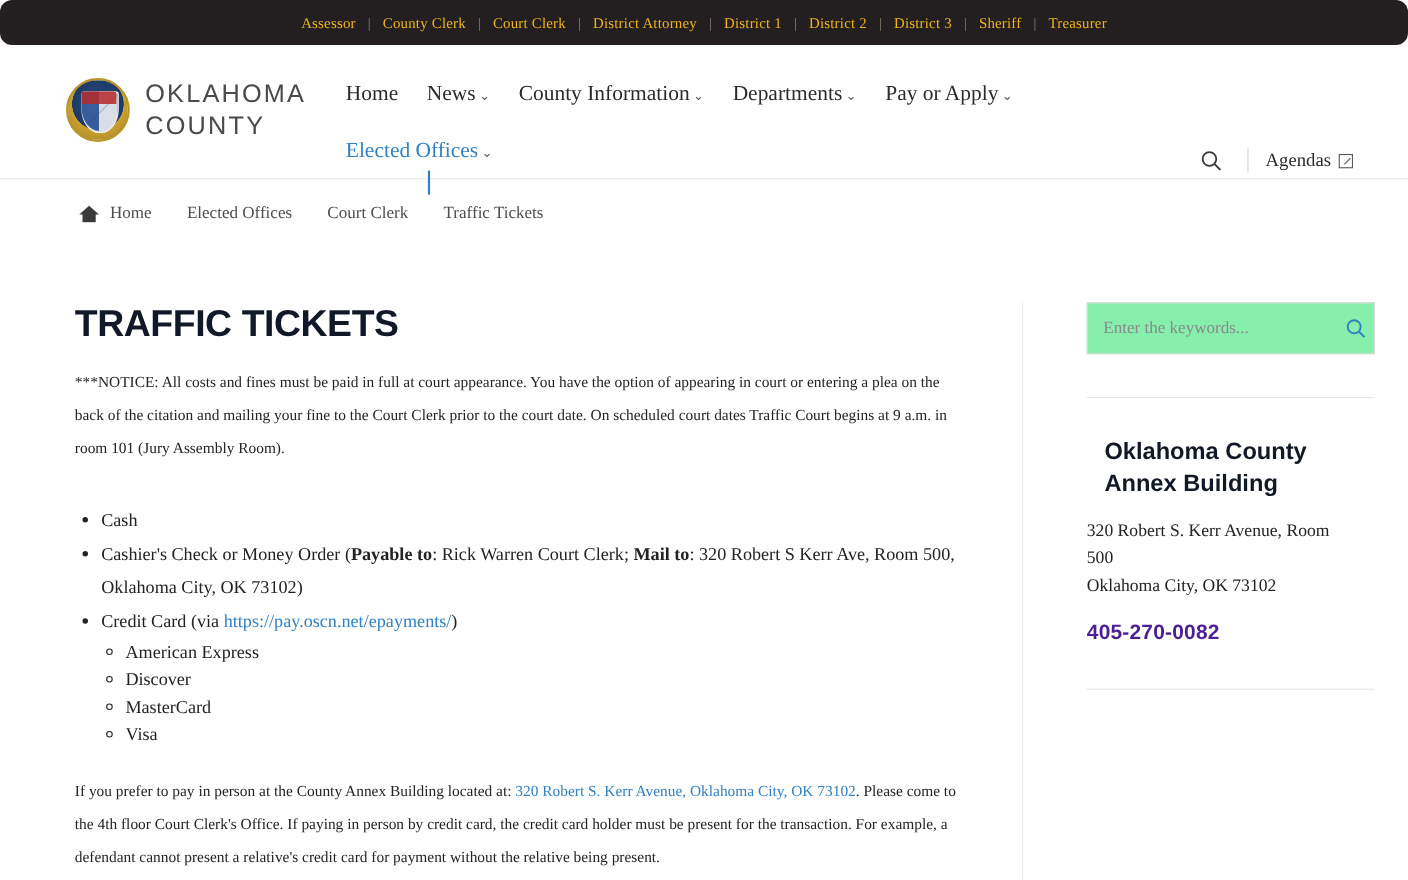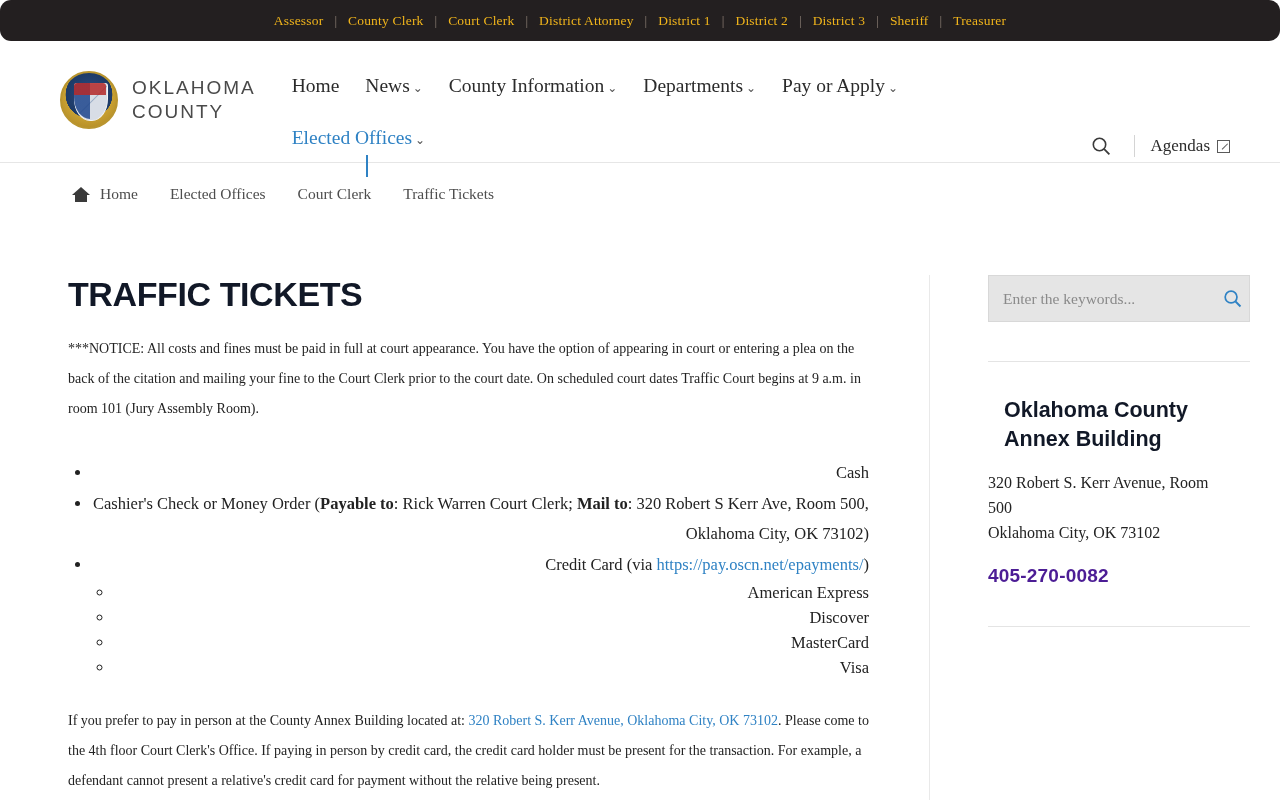--- a/index.html
+++ b/index.html
@@ -81,21 +81,21 @@
     position:absolute;
     left: 12px; top: 10px;
     width: 32px; height: 36px;
     background:
       linear-gradient(to bottom, rgba(180,40,40,.85) 0 33%, rgba(0,0,0,0) 33%),
       linear-gradient(to right, rgba(30,70,140,.85) 0 50%, rgba(0,0,0,0) 50%);
     border-radius: 3px 3px 16px 16px / 3px 3px 22px 22px;
   }
   .brand-text {
     font-family: "Liberation Sans", sans-serif;
-    font-size: 19px;
+    font-size: 23px;
     letter-spacing: 2px;
     color: #4a4a4a;
     line-height: 1.25;
     font-weight: 400;
   }
 
   .nav {
     margin-left: 36px;
     margin-top: 26px;
     max-width: 700px;
@@ -227,21 +227,20 @@
   }
   ul.opts {
     margin: 0 0 26px 0;
     padding-left: 24px;
     list-style: disc;
   }
   ul.opts > li {
     font-size: 16.5px;
     line-height: 30px;
     margin-bottom: 1px;
-    text-align: right;
   }
   ul.sub {
     margin: 0;
     padding-left: 22px;
     list-style: circle;
   }
   ul.sub > li { font-size: 16.5px; line-height: 25px; }
   a.inline { color: #2f82c4; text-decoration: none; }
   strong { font-weight: bold; }
 
@@ -249,21 +248,21 @@
   .sidebar {
     width: 290px;
     padding-left: 58px;
     margin-top: 0;
   }
   .search-box {
     display: flex;
     align-items: flex-end;
     border: 1px solid #d8d8d8;
     height: 47px;
-    background: #e5e5e5;
+    background: #86efac;
     width: 262px;
   }
   .search-box input {
     border: none;
     outline: none;
     flex: 1;
     height: 100%;
     padding: 0 14px;
     font-size: 15.5px;
     font-family: "Liberation Serif", serif;

